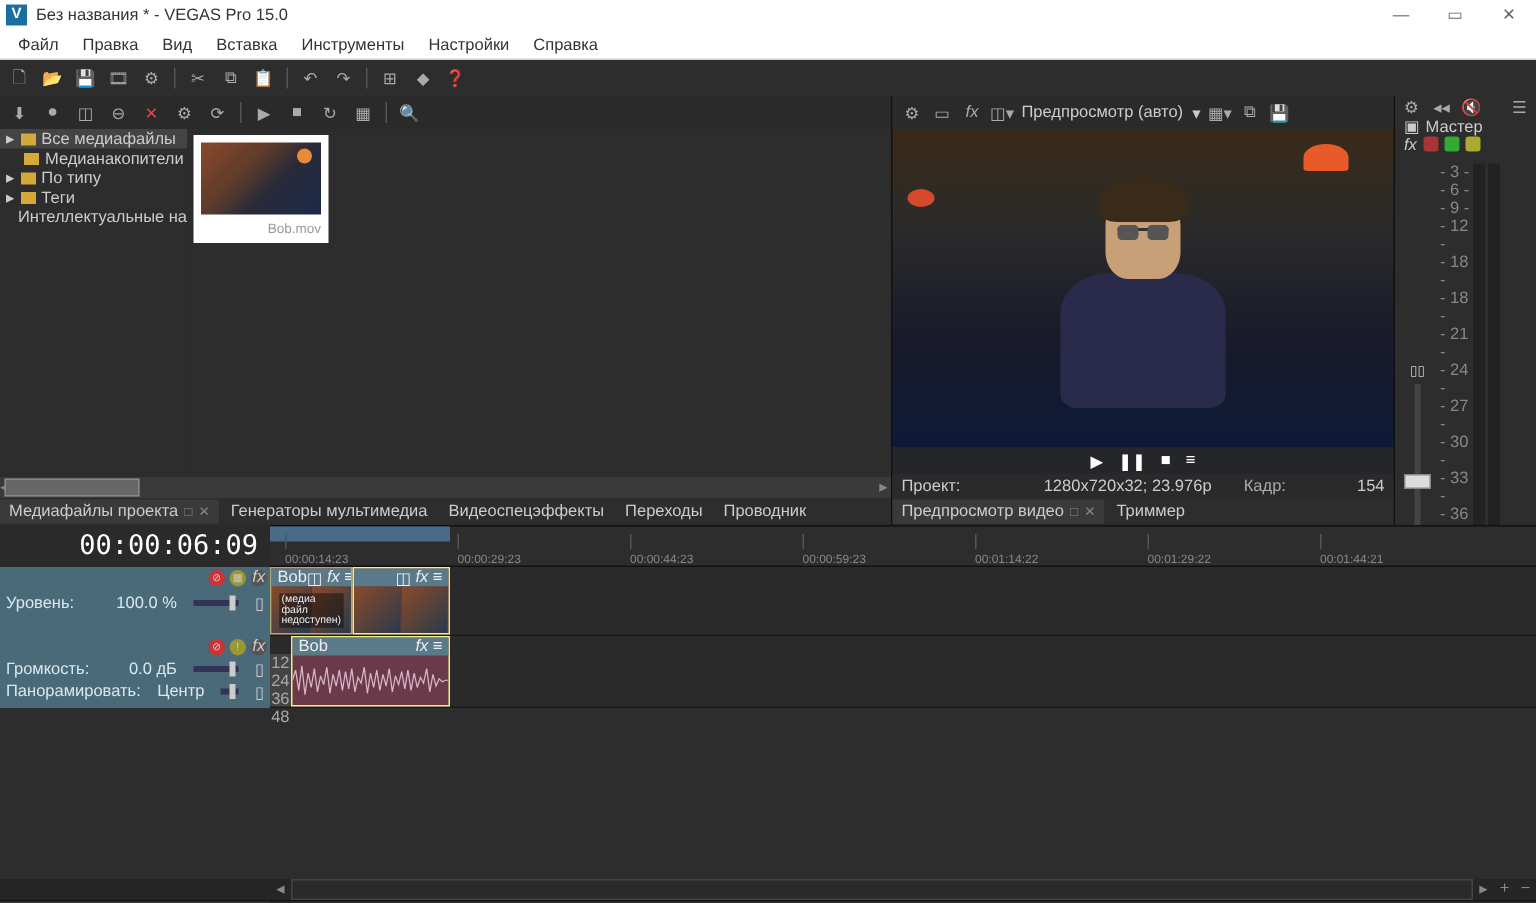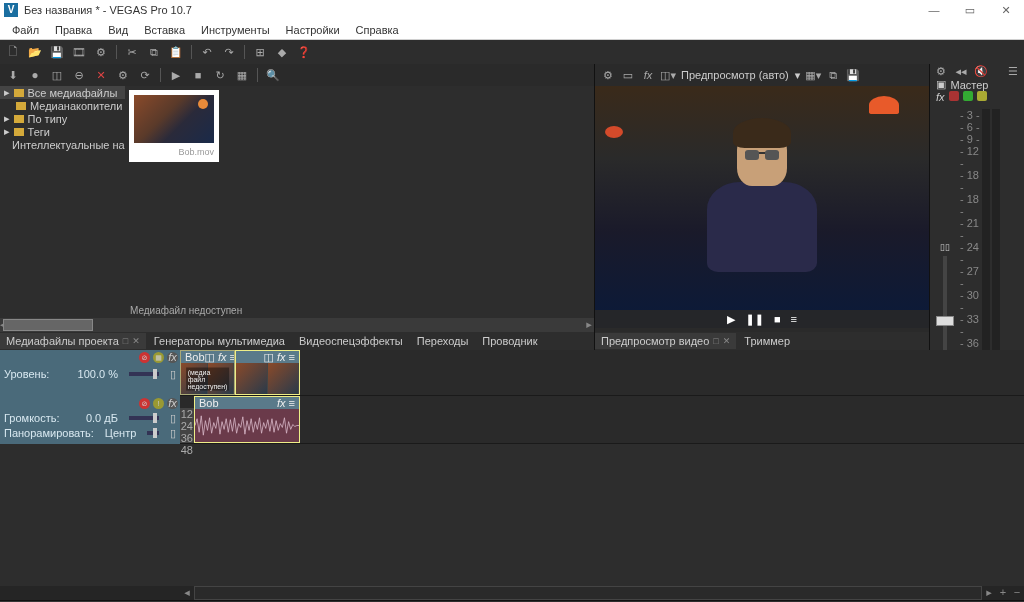--- a/index.html
+++ b/index.html
@@ -114,21 +114,21 @@
 .freq-panel { height: 34px; display: flex; background: #2d2d2d; border-top: 1px solid #111; }
 .freq-left { width: 180px; background: #353535; padding: 2px 6px; display: flex; flex-direction: column; justify-content: center; }
 .transport-bar { flex: 1; background: #2d2d2d; display: flex; align-items: center; padding: 0 8px; gap: 6px; }
 svg { display: block; }
 </style>
 </head>
 <body>
 
 <div class="titlebar">
   <div class="logo">V</div>
-  <div class="title">Без названия * - VEGAS Pro 10.7</div>
+  <div class="title">Без названия * - VEGAS Pro 15.0</div>
   <div class="winbtns">
     <div class="winbtn">—</div>
     <div class="winbtn">▭</div>
     <div class="winbtn">✕</div>
   </div>
 </div>
 
 <div class="menubar">
   <div class="mitem">Файл</div>
   <div class="mitem">Правка</div>
@@ -205,21 +205,20 @@
             <span>Интеллектуальные нак</span>
           </div>
       </div>
       <div class="thumbs">
         <div class="thumb-card">
           <div class="thumb-img"></div>
           <div class="thumb-label">Bob.mov</div>
         </div>
       </div>
     </div>
-    <div class="status-strip">Медиафайл недоступен</div>
     <div class="scrollrow">
       <span style="width:2px;color:#888;text-align:center">◂</span>
       <div class="sthumb"></div>
       <span style="flex:1"></span>
       <span style="width:10px;color:#888;text-align:center">▸</span>
     </div>
     <div class="dock-tabs">
       <div class="dock-tab active">
           <span>Медиафайлы проекта</span>
           <span class="pin">□</span>
@@ -267,20 +266,26 @@
           </div>
       </div>
       <div class="transport-overlay">
         <span>▶</span>
         <span>❚❚</span>
         <span>■</span>
         <span>≡</span>
       </div>
     </div>
     <div class="preview-info">
+      <div class="info-row">
+        <span class="info-label">Проект:</span>
+        <span class="info-val">1280x720x32; 23.976p</span>
+        <span class="info-ext">Кадр:</span>
+        <span>154</span>
+      </div>
     </div>
     <div class="dock-tabs">
       <div class="dock-tab active">
           <span>Предпросмотр видео</span>
           <span class="pin">□</span>
           <span class="x">✕</span>
         </div>
       <div class="dock-tab">
           <span>Триммер</span>
         </div>
@@ -346,20 +351,35 @@
       <div class="dock-tab active">
           <span>Шина мастеринга</span>
           <span class="x">✕</span>
         </div>
     </div>
   </div>
 
 </div>
 
 <div class="timeline-area">
+  <div class="tl-header">
+    <div class="tc-display">00:00:06:09</div>
+    <div class="ruler">
+      <div class="loop-region"></div>
+      <div class="ruler-content" id="ruler-ticks">
+          <div class="rtick" style="left: 10px;">00:00:14:23</div>
+          <div class="rtick" style="left: 125px;">00:00:29:23</div>
+          <div class="rtick" style="left: 240px;">00:00:44:23</div>
+          <div class="rtick" style="left: 355px;">00:00:59:23</div>
+          <div class="rtick" style="left: 470px;">00:01:14:22</div>
+          <div class="rtick" style="left: 585px;">00:01:29:22</div>
+          <div class="rtick" style="left: 700px;">00:01:44:21</div>
+        </div>
+    </div>
+  </div>
   <div class="tracks">
 
     <div class="track" style="height:46px">
       <div class="track-header">
 
         <div class="th-icons-right">
           <span class="th-icon" style="background:#c33">⊘</span>
           <span class="th-icon" style="background:#993">▦</span>
           <span class="th-icon" style="background:#555"><i>fx</i></span>
         </div>

